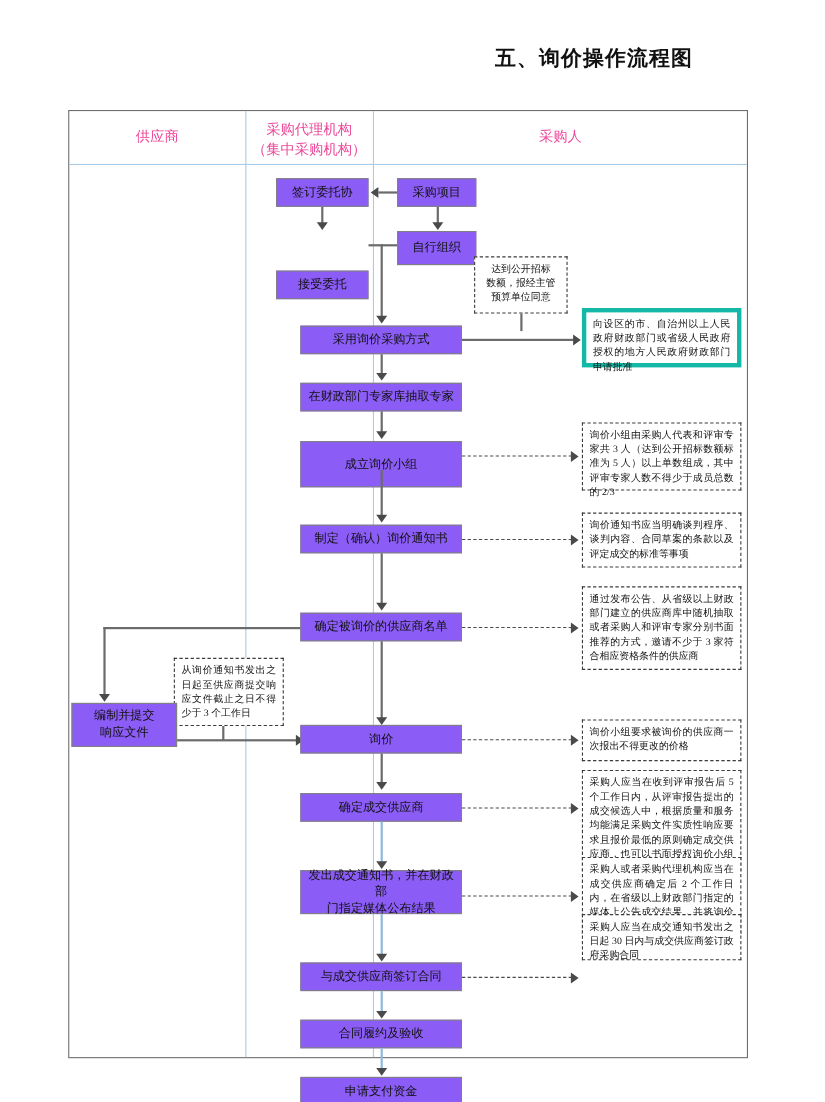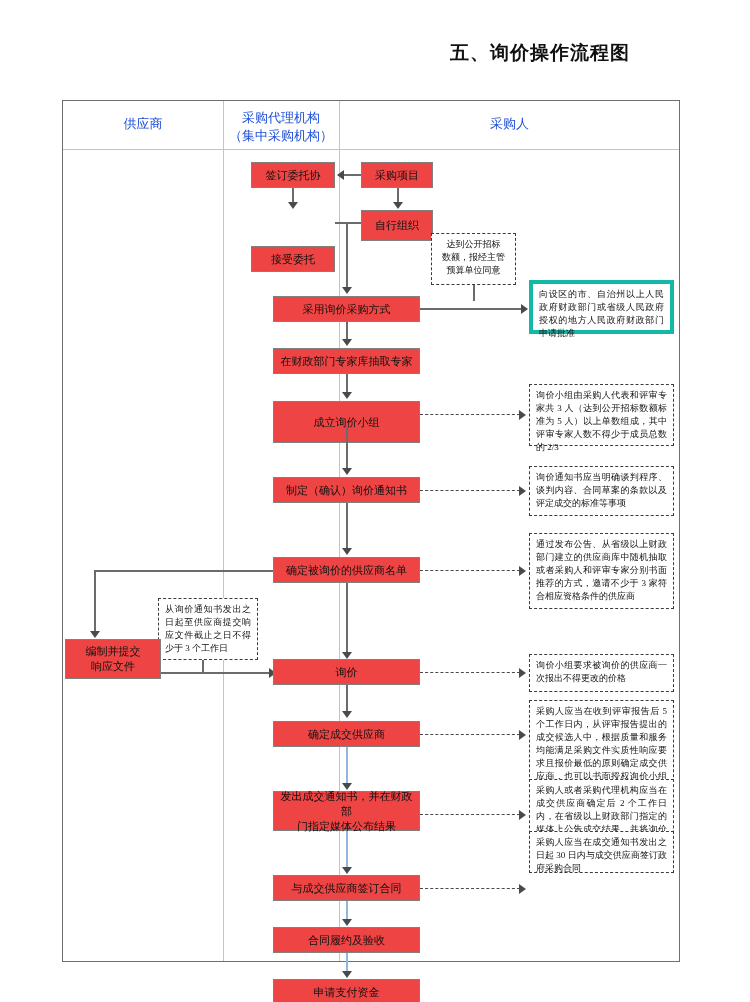--- a/index.html
+++ b/index.html
@@ -49,28 +49,28 @@
     left: 0; right: 0;
     height: 1px;
     background: #a8cbe8;
   }
 
   .lane-head {
     position: absolute;
     text-align: center;
     font-size: 13px;
     line-height: 18px;
-    color: #1d4ed8;
+    color: #ec4899;
   }
 
   
   .node {
     position: absolute;
     border: 1px solid #808080;
-    background: #ef4444;
+    background: #8b5cf6;
     display: flex;
     align-items: center;
     justify-content: center;
     text-align: center;
     font-size: 11px;
     line-height: 15px;
     padding: 2px 4px;
     color: #111;
   }
 

